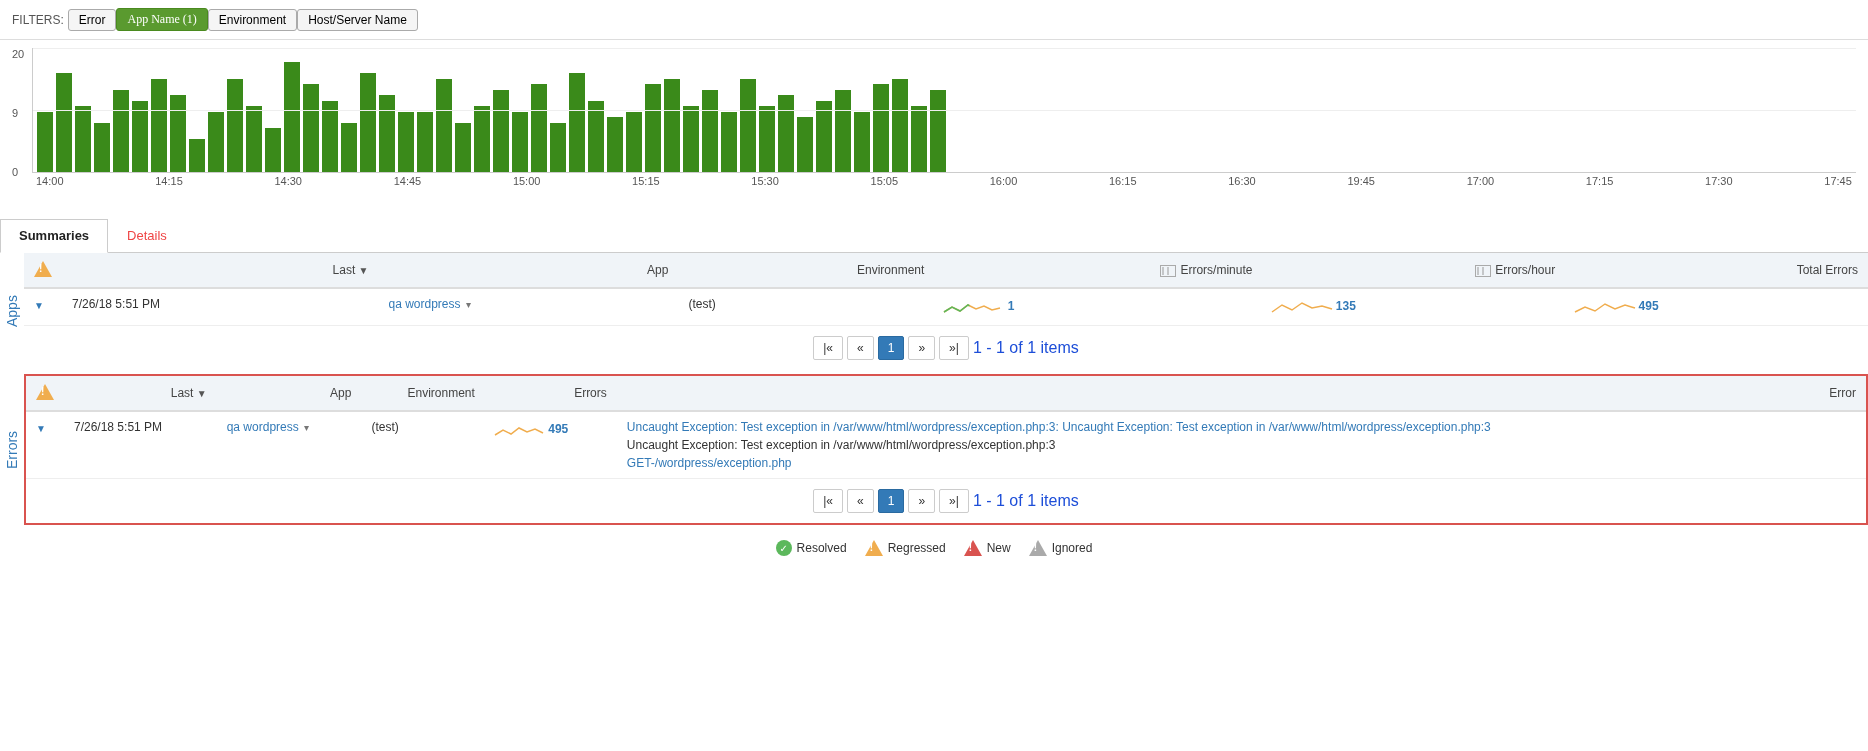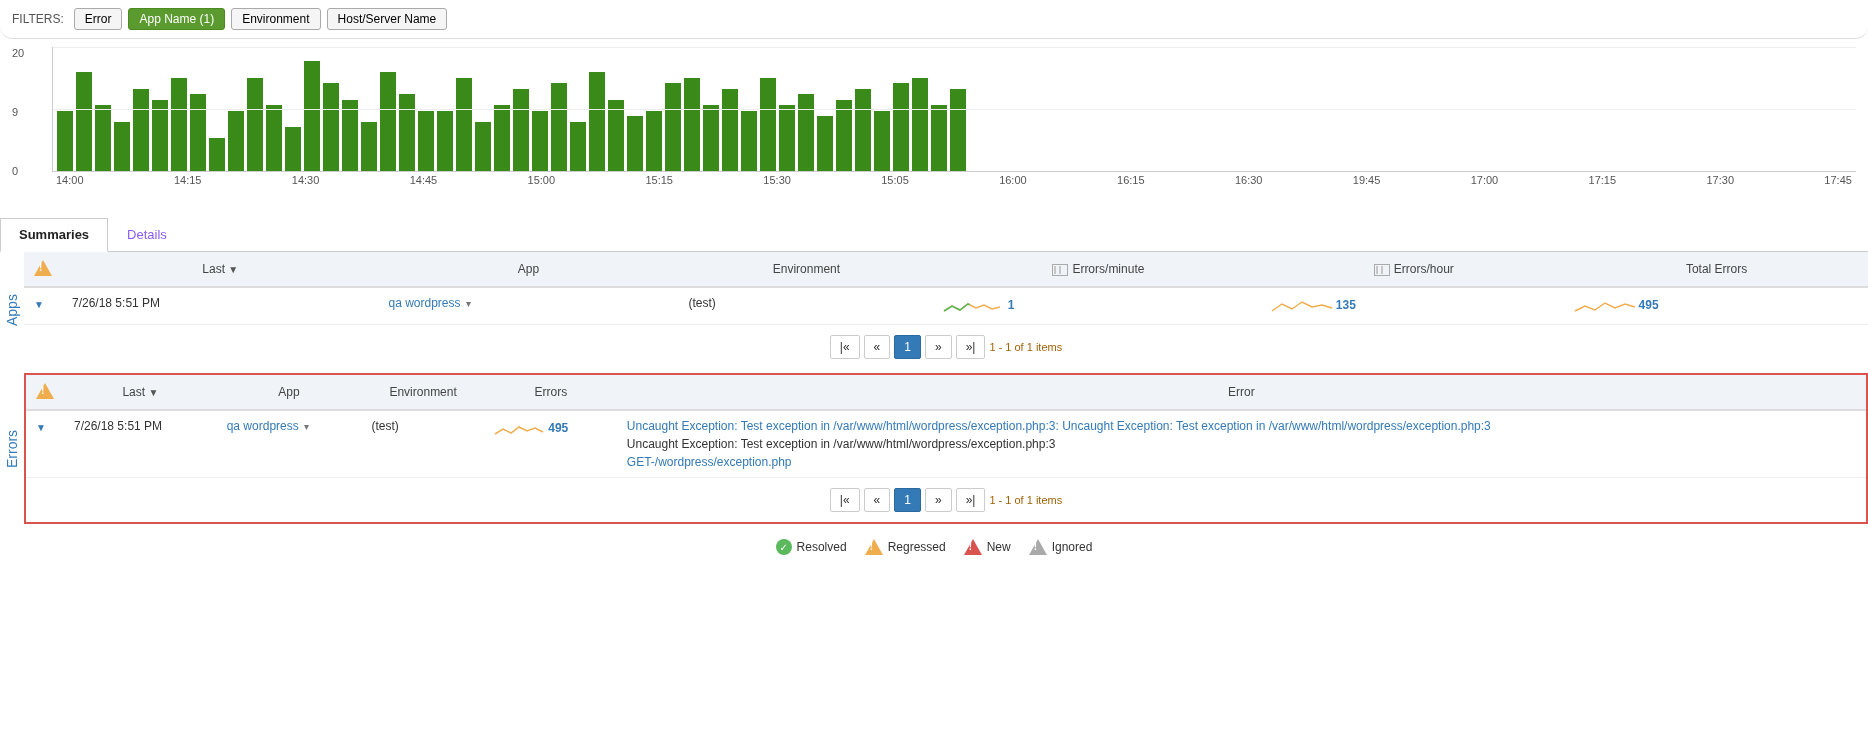--- a/index.html
+++ b/index.html
@@ -1,43 +1,43 @@
 <!DOCTYPE html>
 <html><head>
   <meta charset="utf-8">
   <style>
     * { box-sizing: border-box; margin: 0; padding: 0; }
     body { font-family: Arial, sans-serif; font-size: 13px; background: #fff; color: #333; }
 
     
     .filters-bar {
-      display: flex; align-items: center; gap: 6px;
-      padding: 8px 12px; border-bottom: 1px solid #ddd; border-radius: 13px;
+      display: flex; align-items: center; 
+      padding: 8px 12px; border-bottom: 1px solid #ddd;
     }
     .filters-label { font-size: 12px; color: #555; margin-right: 4px; }
     .filter-btn {
       padding: 3px 10px; border: 1px solid #aaa; border-radius: 3px;
       background: #f5f5f5; cursor: pointer; font-size: 12px;
     }
     .filter-btn.reset { background: #f5f5f5; }
-    .filter-btn.active { background: #5a9a2f; color: #fff; border-color: #4a8a1f; }
+    .filter-btn.active { background: #5a9a2f; color: #fff; border-color: #4a8a1f; font-family: Liberation Serif, serif; }
 
     
     .chart-area {
       padding: 8px 12px 4px 12px;
       position: relative;
       height: 175px;
     }
     .chart-y-labels {
       position: absolute; left: 12px; top: 8px;
       display: flex; flex-direction: column; justify-content: space-between;
       height: 130px; font-size: 11px; color: #555;
     }
     .chart-container {
-      margin-left: 40px;
+      margin-left: 20px;
       position: relative;
       height: 145px;
     }
     .chart-bars {
       display: flex; align-items: flex-end; gap: 3px;
       height: 125px;
       border-bottom: 1px solid #ccc;
       border-left: 1px solid #ccc;
       padding: 0 4px;
       position: relative;
@@ -64,21 +64,21 @@
     }
 
     
     .tabs {
       display: flex; border-bottom: 1px solid #ccc;
       margin: 4px 0 0 0;
     }
     .tab {
       padding: 8px 18px; cursor: pointer;
       border: 1px solid transparent;
-      font-size: 13px; color: #8b5cf6;
+      font-size: 13px; color: #ef4444;
     }
     .tab.active {
       border: 1px solid #ccc; border-bottom: 1px solid #fff;
       background: #fff; font-weight: bold; color: #222;
       margin-bottom: -1px;
     }
 
     
     .section-wrapper {
       display: flex; align-items: stretch;
@@ -93,21 +93,21 @@
       display: flex; align-items: center; justify-content: center;
       min-width: 24px;
     }
     .section-content { flex: 1; }
 
     
     .data-table {
       width: 100%; border-collapse: collapse;
     }
     .data-table th {
-      padding: 7px 10px; text-align: center;
+      padding: 7px 10px; text-align: right;
       background: #f0f4f8; border-bottom: 2px solid #ddd;
       font-size: 12px; color: #444; font-weight: normal;
     }
     .data-table td {
       padding: 8px 10px; border-bottom: 1px solid #eee;
       font-size: 12px; vertical-align: top;
     }
 
     
     .sparkline {
@@ -120,21 +120,21 @@
     
     .pagination {
       display: flex; align-items: center; justify-content: center;
       gap: 4px; padding: 10px;
     }
     .page-btn {
       padding: 4px 9px; border: 1px solid #ccc; background: #fff;
       cursor: pointer; font-size: 12px; color: #333; border-radius: 2px;
     }
     .page-btn.active { background: #337ab7; color: #fff; border-color: #2a6aa0; }
-    .page-info { font-size: 11px; color: #a16207; }
+    .page-info { font-size: 16px; color: #1d4ed8; }
     .warn-icon-wrap {
       display: inline-flex; align-items: center; justify-content: center;
       width: 18px; height: 18px;
     }
     .triangle {
       width: 0; height: 0;
       border-left: 9px solid transparent;
       border-right: 9px solid transparent;
       border-bottom: 16px solid #f0ad4e;
       position: relative; display: inline-block;

